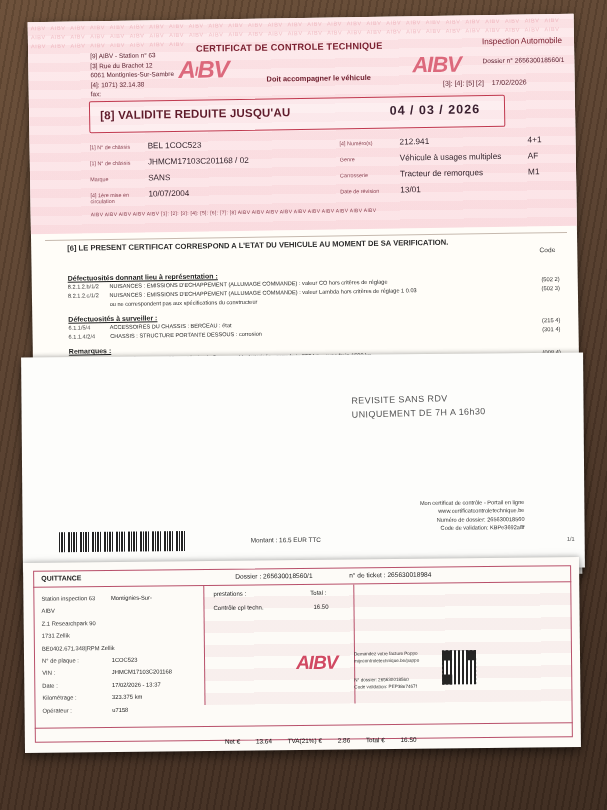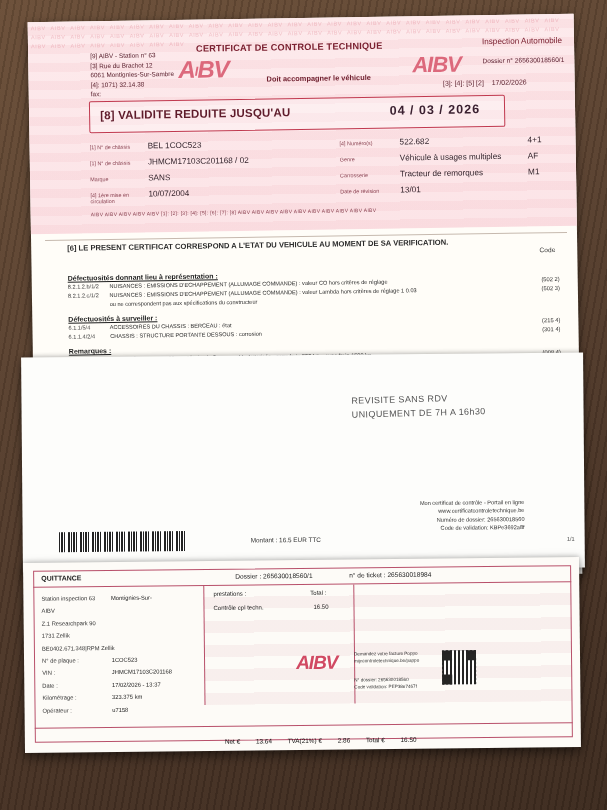--- a/index.html
+++ b/index.html
@@ -218,21 +218,21 @@
   <div class="validbox">
     <div class="validtext">[8] VALIDITE REDUITE JUSQU'AU</div>
     <div class="validdate">04 / 03 / 2026</div>
   </div>
 
   <div class="fields">
     <div class="frow">
       <span class="fl">[1] N° de châssis</span>
       <span class="fv">BEL   1COC523</span>
       <span class="fl2">[4] Numéro(s)</span>
-      <span class="fv2">522.682</span>
+      <span class="fv2">212.941</span>
       <span class="fv3">4+1</span>
     </div>
     <div class="frow">
       <span class="fl">[1] N° de châssis</span>
       <span class="fv">JHMCM17103C201168 / 02</span>
       <span class="fl2">Genre</span>
       <span class="fv2">Véhicule à usages multiples</span>
       <span class="fv3">AF</span>
     </div>
     <div class="frow">

